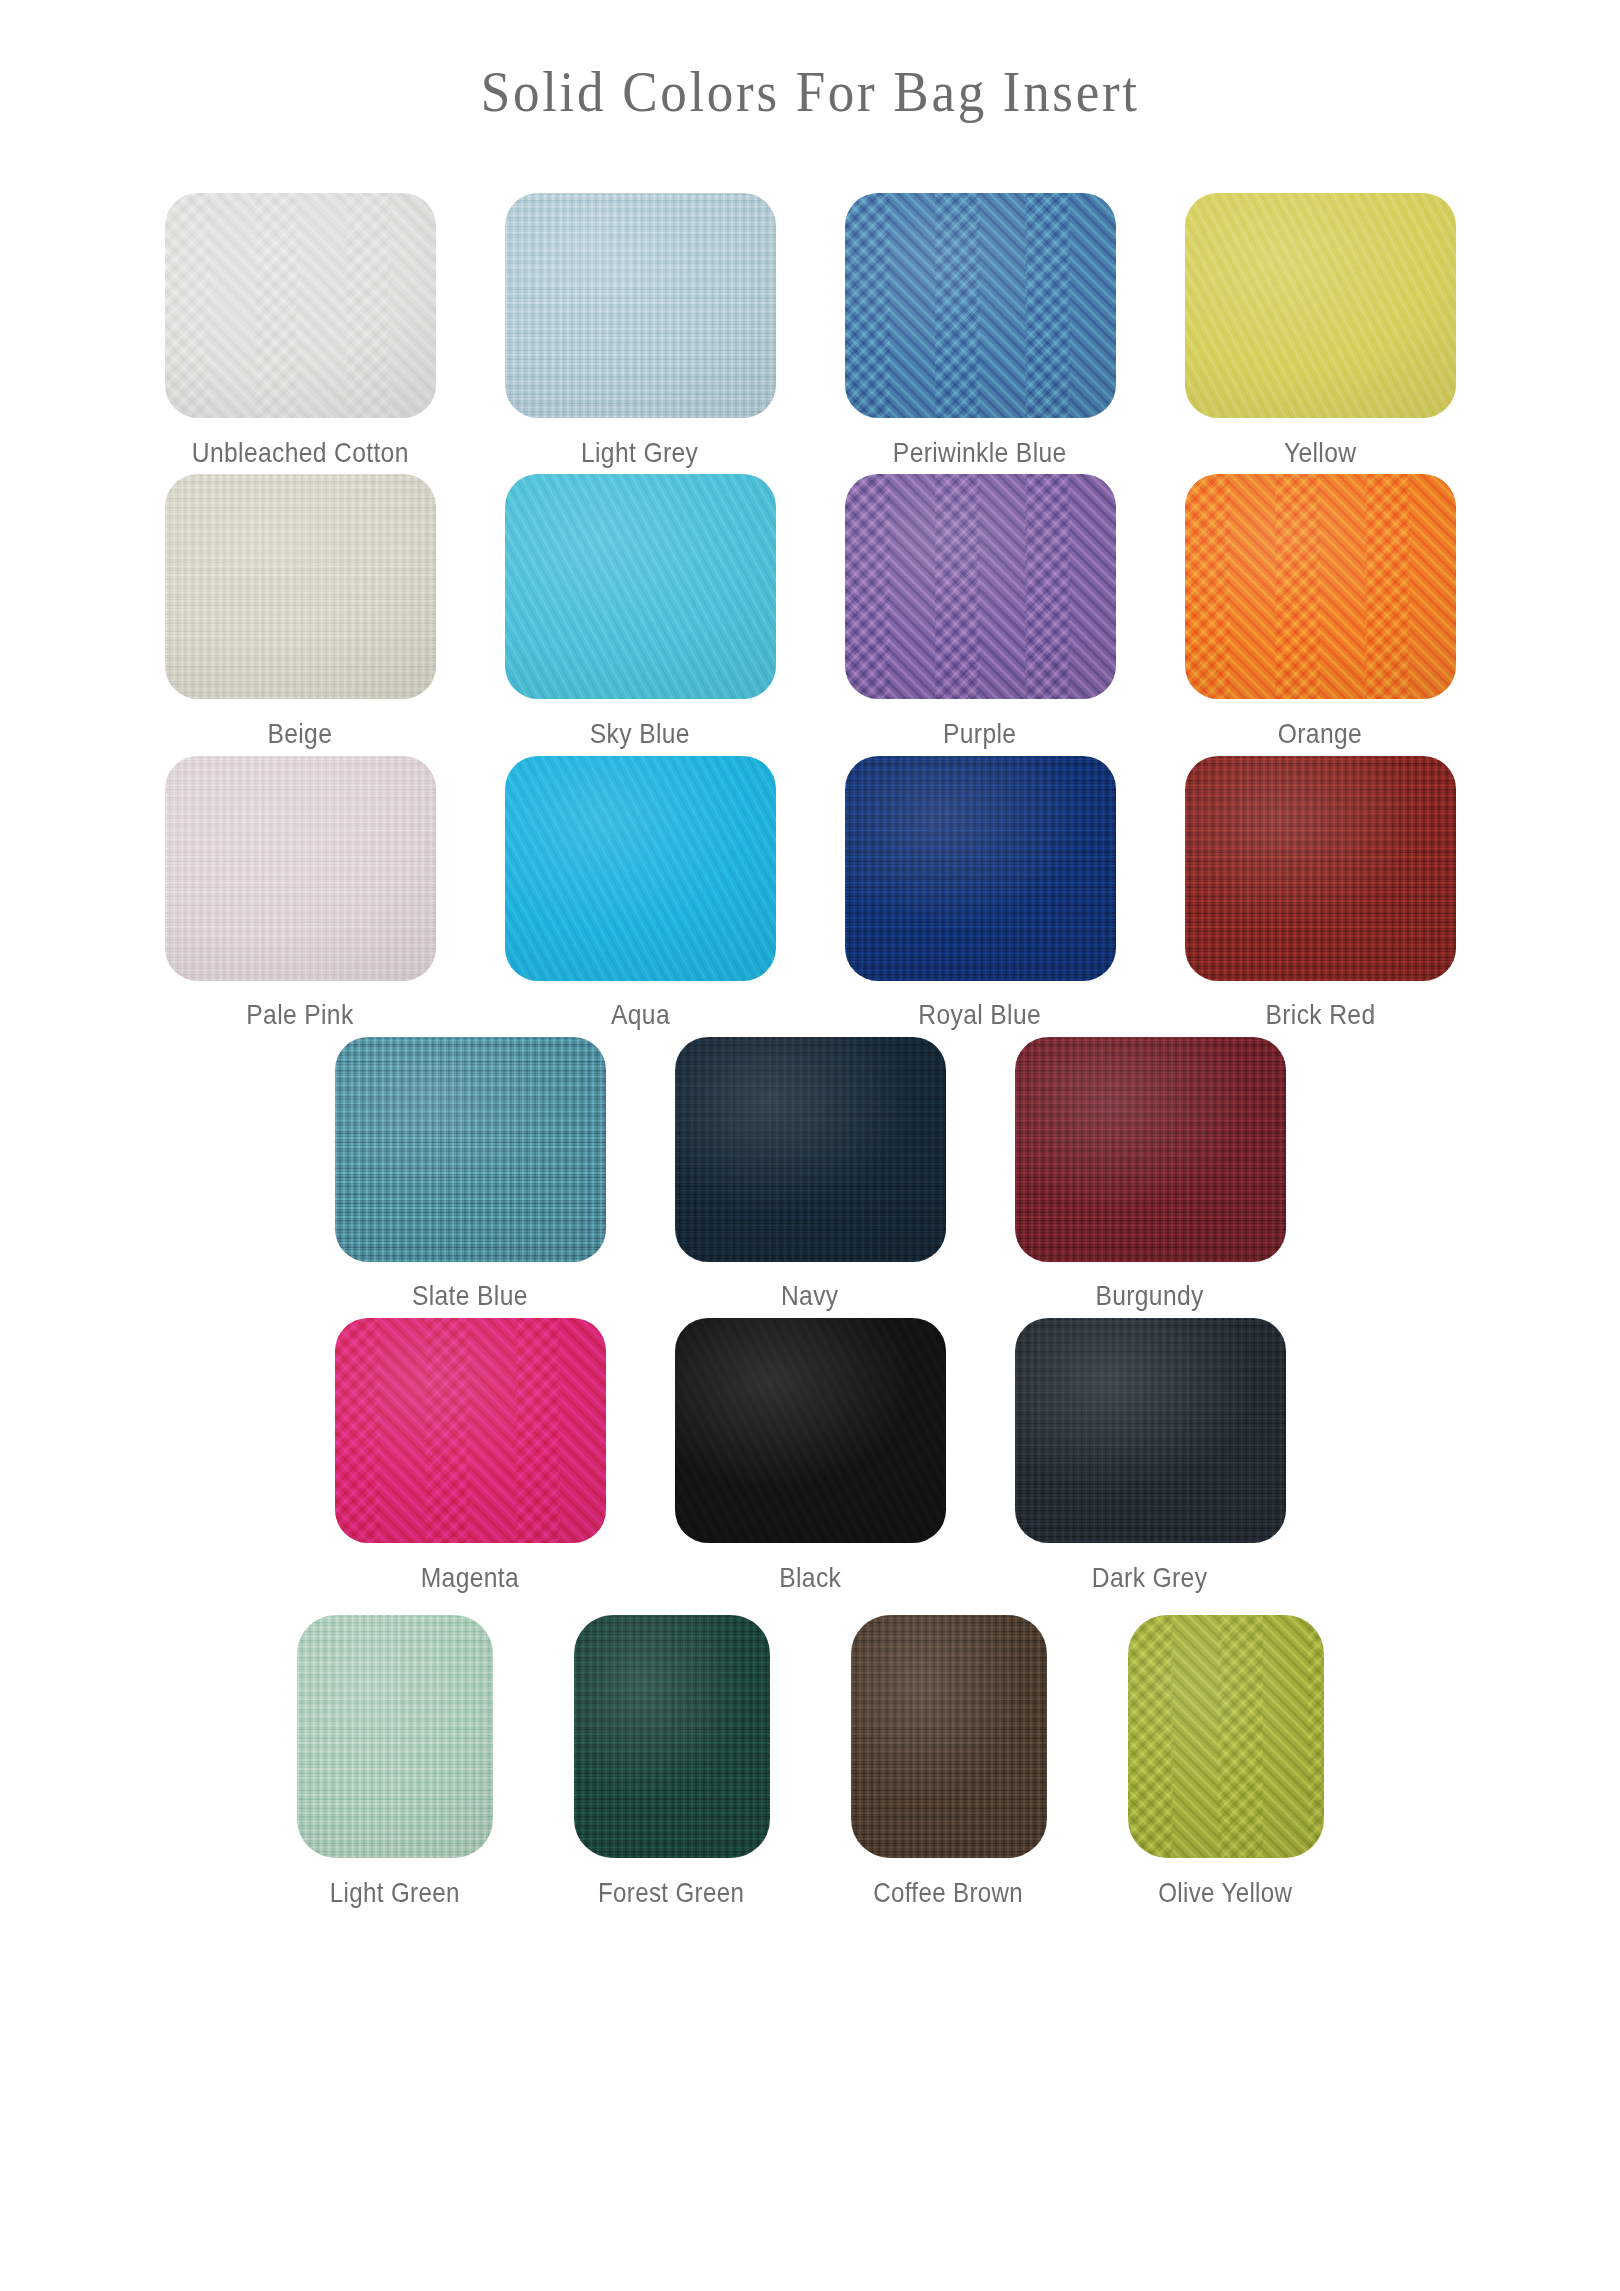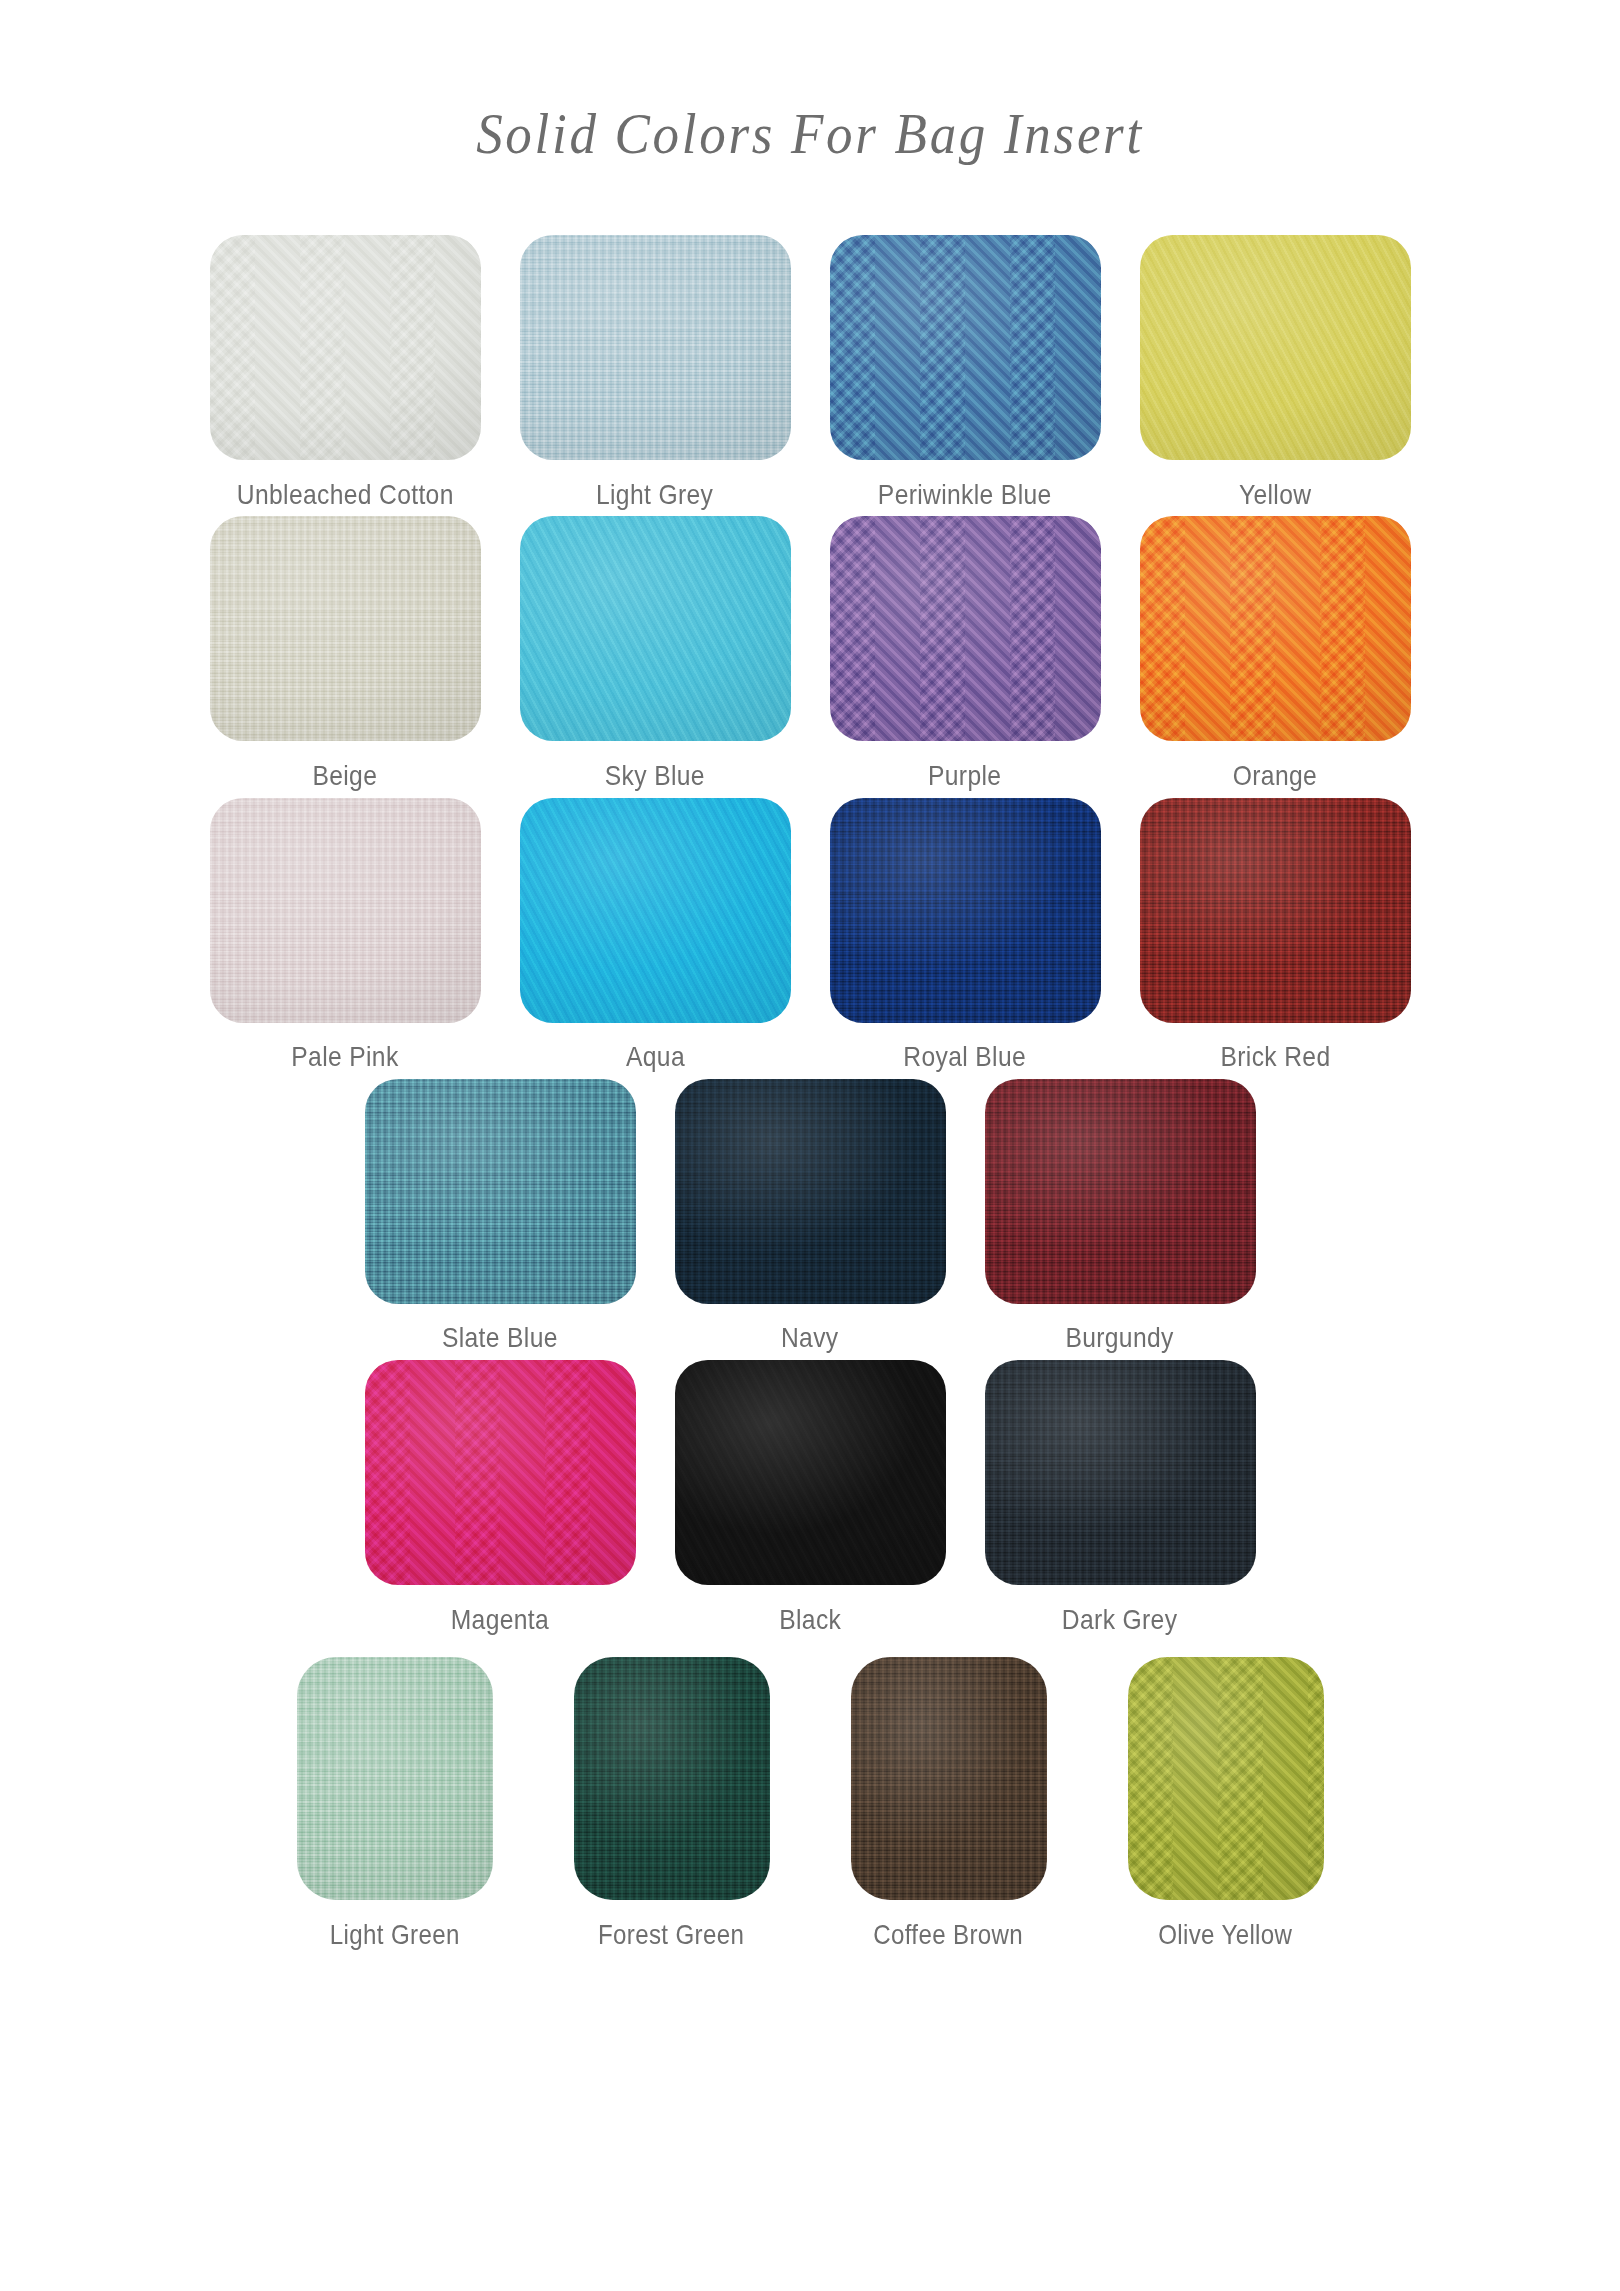--- a/index.html
+++ b/index.html
@@ -20,22 +20,21 @@
     height: 2292px;
     background: #ffffff;
     position: relative;
     box-sizing: border-box;
   }
 
   
   .title-wrap {
     width: 100%;
     text-align: center;
-    padding-top: 105px;
-    font-style: italic;
+    padding-top: 63px;
   }
   .page-title {
     font-family: "Liberation Serif", "DejaVu Serif", serif;
     font-size: 57px;
     font-weight: 400;
     color: #6d6d6d;
     letter-spacing: 2.9px;
     white-space: nowrap;
     line-height: 1;
     display: inline-block;
@@ -48,21 +47,21 @@
     width: 1372px;
     padding-top: 73px;
     box-sizing: border-box;
   }
 
   .row {
     display: flex;
     justify-content: center;
     align-items: flex-start;
   }
-  .row.main-row { gap: 39px; margin-bottom: 5.9px; }
+  .row.main-row { gap: 69px; margin-bottom: 5.9px; }
   .row.last-row { gap: 10px; margin-top: 21.6px; }
 
   .cell {
     display: flex;
     flex-direction: column;
     align-items: center;
   }
   .row.main-row .cell { width: 271px; }
   .row.last-row .cell { width: 267px; }
 

